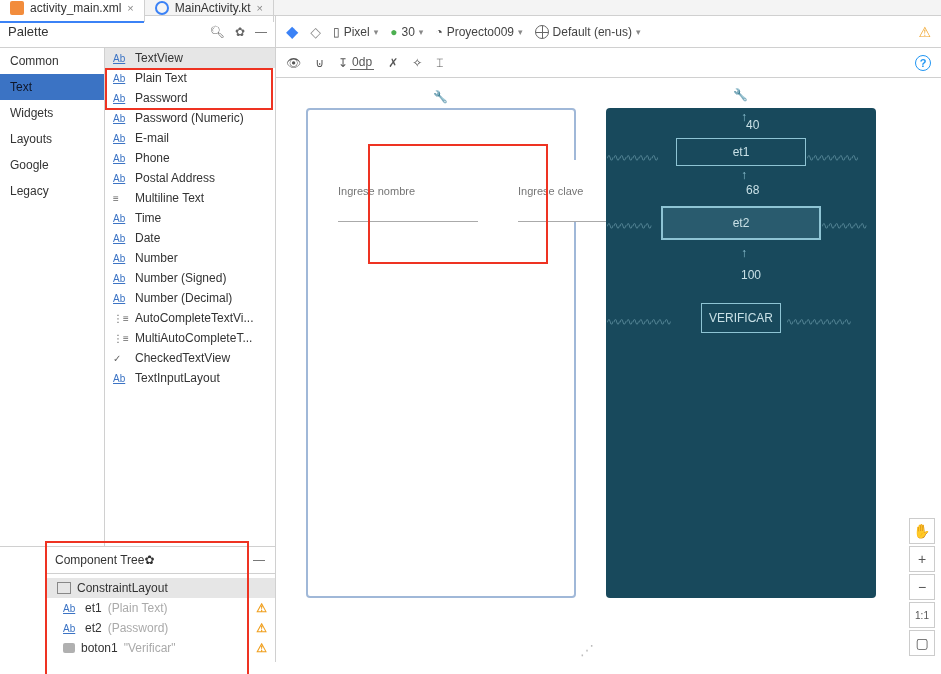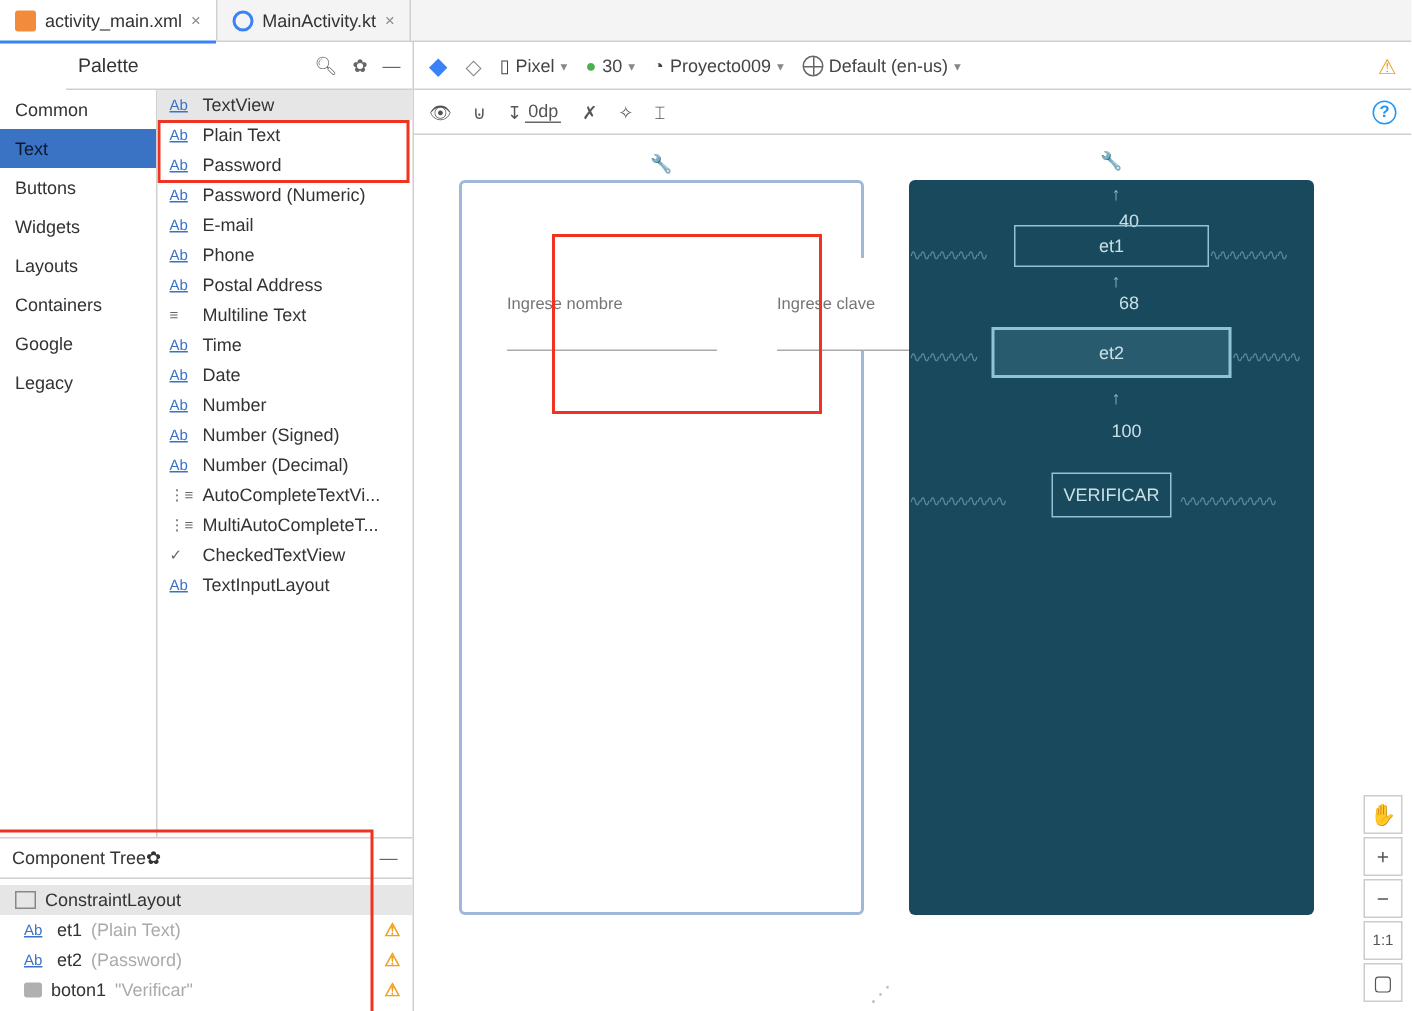--- a/index.html
+++ b/index.html
@@ -1,43 +1,43 @@
 <!DOCTYPE html>
 <html><head>
 <meta charset="utf-8">
 <style>
 * { box-sizing: border-box; margin: 0; padding: 0; font-family: "Segoe UI", Arial, sans-serif; font-size: 12px; }
 body { background: #fff; width: 941px; height: 674px; overflow: hidden; color: #333; }
-.topbar { display: flex; align-items: center; height: 28px; border-bottom: 1px solid #d0d0d0; background: #f4f4f4; }
+.topbar { display: flex; align-items: center; height: 16px; border-bottom: 1px solid #d0d0d0; background: #f4f4f4; }
 .tab { display: flex; align-items: center; height: 28px; padding: 0 10px; gap: 6px; border-right: 1px solid #d0d0d0; position: relative; }
 .tab.active { background: #fff; }
 .tab.active::after { content:""; position:absolute; bottom:-1px; left:0; right:0; height:2px; background:#3b82f6; }
 .icon-xml { width:14px; height:14px; background:#f28c3c; border-radius:2px; display:inline-block; }
 .icon-kt { width:14px; height:14px; border:2px solid #3b82f6; border-radius:50%; display:inline-block; }
 .tab-close { color:#888; font-size:11px; }
 
 .main { display:flex; height: calc(674px - 28px); }
 .leftcol { width: 276px; display:flex; flex-direction:column; border-right:1px solid #d0d0d0; }
-.palette-hdr { display:flex; align-items:center; justify-content:space-between; height:32px; padding:0 8px; border-bottom:1px solid #d0d0d0;margin-left:44px; }
+.palette-hdr { display:flex; align-items:center; justify-content:space-between; height:32px; padding:0 8px; border-bottom:1px solid #d0d0d0; }
 .palette-hdr-title { font-size:13px; }
 .palette-icons { display:flex; gap:10px; align-items:center; color:#666; }
 .icon-btn { cursor:pointer; }
 
 .palette-body { display:flex; flex:1; min-height:0; border-bottom:1px solid #d0d0d0; }
 .cat-list { width:105px; border-right:1px solid #d0d0d0; display:flex; flex-direction:column; }
 .cat-item { padding:6px 10px; cursor:pointer; }
 .cat-item.sel { background:#3b73c4; color:#0f172a; }
 .item-list { flex:1; overflow:auto; position:relative; }
 .item-row { display:flex; align-items:center; gap:6px; padding:3px 8px; cursor:pointer; }
 .item-row.hdr { background:#e6e6e6; }
 .ab-icon { color:#3b73c4; font-size:10px; text-decoration:underline; width:16px; }
 .alt-icon { color:#666; font-size:10px; width:16px; }
 .red-box-1 { position:absolute; border:2px solid #e32; pointer-events:none; }
 
-.comp-tree-wrap { position:relative; }
+.comp-tree-wrap { position:relative;margin-left:47px; }
 .comp-tree-hdr { display:flex; justify-content:space-between; align-items:center; padding:6px 8px; border-bottom:1px solid #d0d0d0; }
 .comp-tree-body { padding:4px 0; }
 .tree-row { display:flex; align-items:center; gap:6px; padding:3px 8px 3px 16px; }
 .tree-row.root { background:#e6e6e6; padding-left:10px; }
 .tree-row .sub { color:#aaa; }
 .warn-icon { margin-left:auto; color:#f0a020; font-weight:bold; }
 .gray-sq { width:12px; height:10px; background:#b0b0b0; display:inline-block; border-radius:2px; }
 .layout-icon { width:14px; height:12px; border:1px solid #888; display:inline-block; }
 .collapse-btn { width:16px; text-align:center; color:#666; margin-left:auto; }
 
@@ -102,24 +102,22 @@
       <div class="palette-icons">
         <span class="icon-btn">🔍︎</span>
         <span class="icon-btn">✿</span>
         <span class="icon-btn">—</span>
       </div>
     </div>
     <div class="palette-body">
       <div class="cat-list">
         <div class="cat-item">Common</div>
         <div class="cat-item sel">Text</div>
-        <div class="cat-item">Buttons</div>
         <div class="cat-item">Widgets</div>
         <div class="cat-item">Layouts</div>
-        <div class="cat-item">Containers</div>
         <div class="cat-item">Google</div>
         <div class="cat-item">Legacy</div>
       </div>
       <div class="item-list">
         <div class="item-row hdr">
             <span class="ab-icon">Ab</span>
             <span>TextView</span>
           </div>
         <div class="item-row">
             <span class="ab-icon">Ab</span>
@@ -267,21 +265,21 @@
           <input class="input-line" placeholder="Ingrese clave" style="">
           <button class="verify-btn">VERIFICAR</button>
         </div>
         <div class="red-box-inputs"></div>
       </div>
 
       <div class="blueprint">
         <span class="tool-dot" style="color:#444;">🔧</span>
         <div class="bp-zig" style="top:44px; left:0; width:70px;">∿∿∿∿∿∿∿∿</div>
         <div class="bp-zig" style="top:44px; right:0; width:70px;">∿∿∿∿∿∿∿∿</div>
-        <div class="bp-num" style="top:20px; left:140px;">40</div>
+        <div class="bp-num" style="top:10px; left:140px;">40</div>
         <div class="bp-arrow" style="top:2px; left:135px;">↑</div>
         <div class="bp-box" style="top:30px; left:70px; width:130px; height:28px;">
             <span>et1</span>
           </div>
 
         <div class="bp-num" style="top:75px; left:140px;">68</div>
         <div class="bp-arrow" style="top:60px; left:135px;">↑</div>
         <div class="bp-zig" style="top:112px; left:0; width:55px;">∿∿∿∿∿∿∿</div>
         <div class="bp-zig" style="top:112px; right:0; width:55px;">∿∿∿∿∿∿∿</div>
         <div class="bp-box sel" style="top:98px; left:55px; width:160px; height:34px;">

